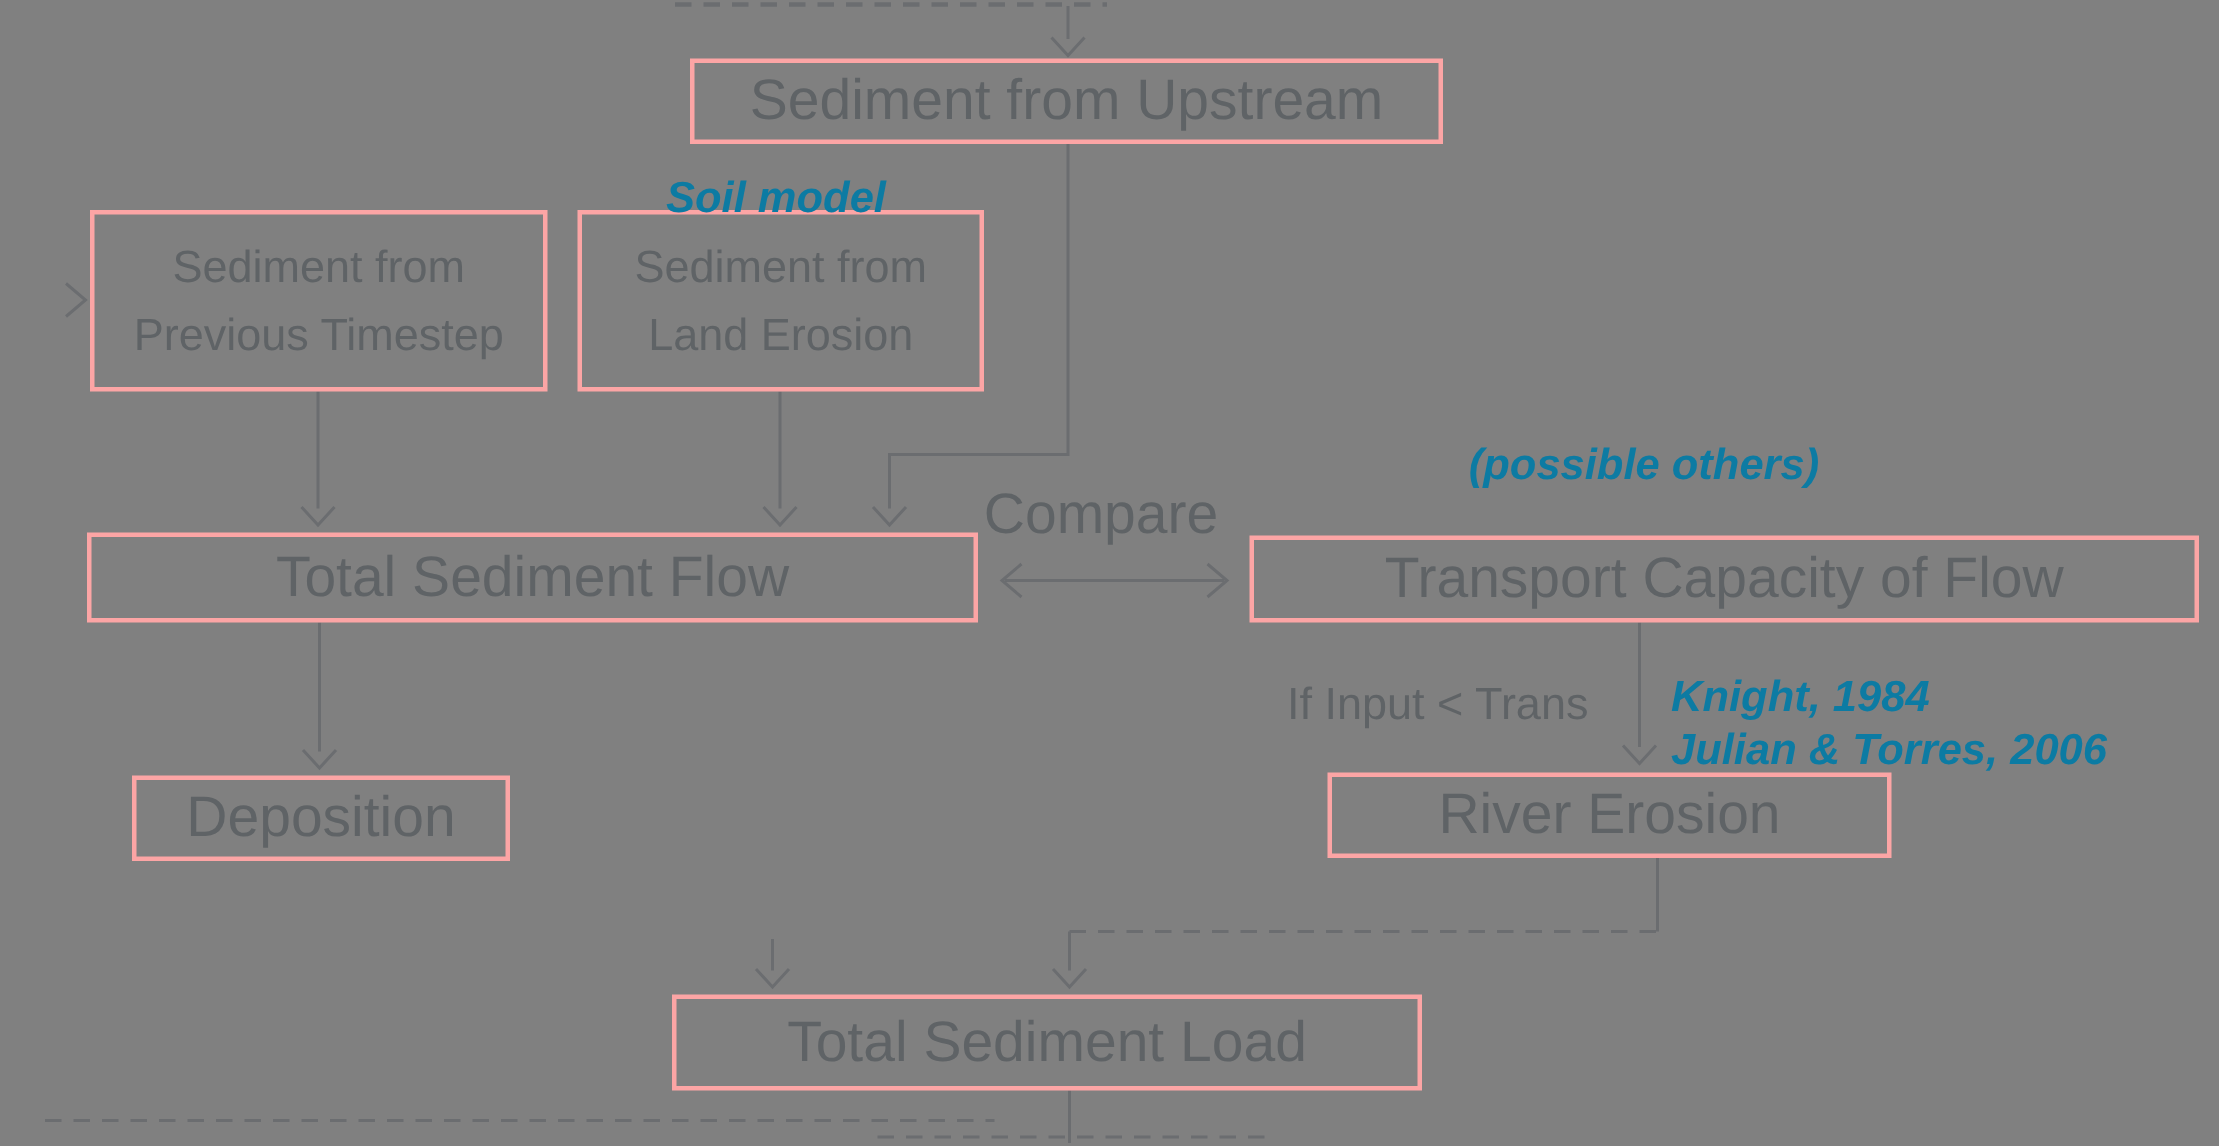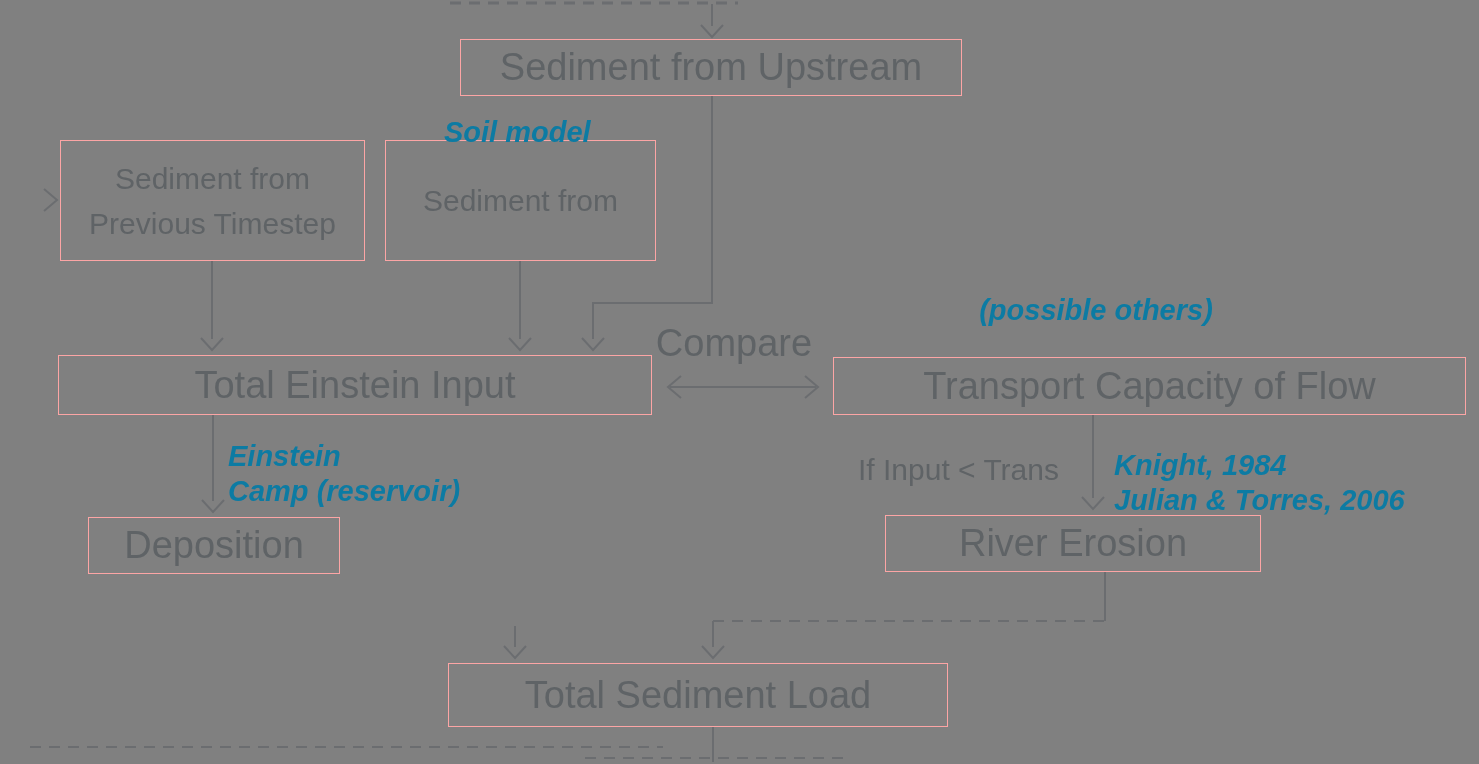--- a/index.html
+++ b/index.html
@@ -1,20 +1,20 @@
 <!DOCTYPE html>
 <html><head>
 <meta charset="utf-8">
 <style>
   html,body{margin:0;padding:0;}
   body{width:1479px;height:764px;background:#808080;overflow:hidden;
        font-family:"Liberation Sans", sans-serif;}
   #canvas{position:relative;width:1479px;height:764px;background:#808080;}
   svg.wires{position:absolute;left:0;top:0;pointer-events:none;}
-  .box{position:absolute;border:1px solid #fca5a5;box-sizing:border-box;
+  .box{position:absolute;border:3px solid #fca5a5;box-sizing:border-box;
        display:flex;flex-direction:column;align-items:center;justify-content:center;
        color:#5f6366;text-align:left;background:transparent;}
   .box .bl{display:block;}
   .fs1{font-size:38px;}           
   .fs2{font-size:30px;line-height:45px;} 
   .glabel{position:absolute;color:#5f6366;white-space:nowrap;}
   .teal{position:absolute;color:#0c7ba3;font-weight:bold;font-style:italic;
         font-size:29px;line-height:35px;white-space:nowrap;}
 </style>
 </head>
@@ -67,24 +67,25 @@
     <span class="bl">Sediment from Upstream</span>
   </div>
 
   <div class="box fs2" style="left:60px;top:140px;width:305px;height:121px;">
     <span class="bl">Sediment from</span>
     <span class="bl">Previous Timestep</span>
   </div>
 
   <div class="box fs2" style="left:385px;top:140px;width:271px;height:121px;">
     <span class="bl">Sediment from</span>
+    <span class="bl">Land Erosion</span>
   </div>
 
   <div class="box fs1" style="left:58px;top:355px;width:594px;height:60px;">
-    <span class="bl">Total Einstein Input</span>
+    <span class="bl">Total Sediment Flow</span>
   </div>
 
   <div class="box fs1" style="left:833px;top:357px;width:633px;height:58px;">
     <span class="bl">Transport Capacity of Flow</span>
   </div>
 
   <div class="box fs1" style="left:88px;top:517px;width:252px;height:57px;">
     <span class="bl">Deposition</span>
   </div>
 
@@ -99,23 +100,19 @@
   <div class="glabel" style="left:648px;top:322px;width:172px;text-align:center;font-size:38px;">Compare</div>
 
   <div class="glabel" style="left:858px;top:453px;font-size:30px;">If Input &lt; Trans</div>
 
   <div class="teal" style="left:444px;top:115px;">Soil model</div>
 
   <div class="teal" style="left:950px;top:293px;width:292px;text-align:center;">
     <div>(possible others)</div>
   </div>
 
-  <div class="teal" style="left:228px;top:439px;">
-    <div>Einstein</div>
-    <div>Camp (reservoir)</div>
-  </div>
 
   <div class="teal" style="left:1114px;top:448px;">
     <div>Knight, 1984</div>
     <div>Julian &amp; Torres, 2006</div>
   </div>
 
 </div>
 
 </body></html>

